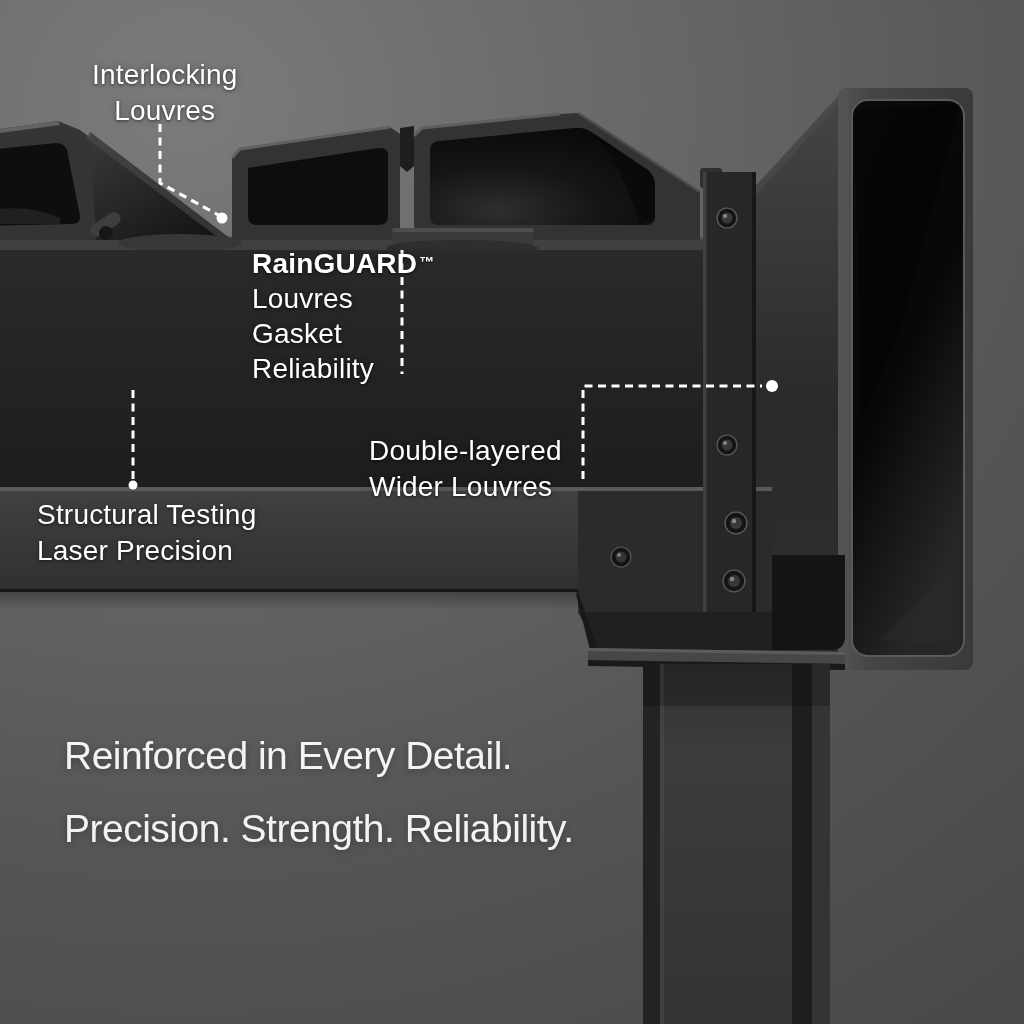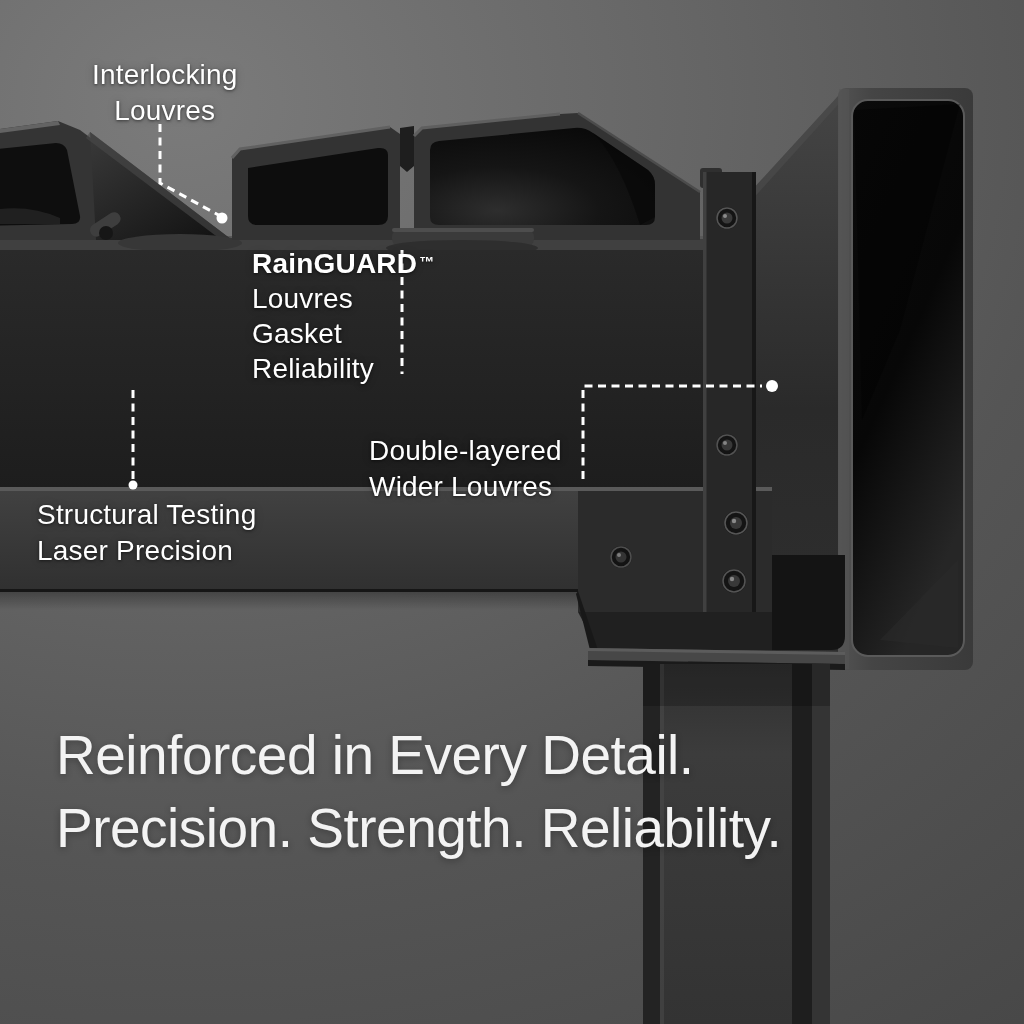--- a/index.html
+++ b/index.html
@@ -14,22 +14,22 @@
     letter-spacing:0.2px;white-space:nowrap;
     text-shadow:0 1px 3px rgba(0,0,0,0.55), 0 0 8px rgba(0,0,0,0.25);
   }
   .callout .brand{font-weight:700;}
   .callout sup{font-size:15px;font-weight:700;letter-spacing:1px;vertical-align:6px;margin-left:2px;}
   #callout-rainguard{left:220px;top:244px;line-height:35px;margin-left:32px;}
   #callout-interlocking{left:92px;top:57px;text-align:center;}
   #callout-double{left:369px;top:417px;margin-top:16px;}
   #callout-laser{left:37px;top:497px;}
   #headline{
-    position:absolute;left:56px;top:719px;color:#f3f3f3;
-    font-size:55px;line-height:73px;letter-spacing:-0.5px;white-space:nowrap;
+    position:absolute;left:64px;top:719px;color:#f3f3f3;
+    font-size:39px;line-height:73px;letter-spacing:-0.5px;white-space:nowrap;
     text-shadow:0 2px 7px rgba(0,0,0,0.30);
   }
 </style>
 </head>
 <body>
 
 <div id="stage">
 
   <svg id="render-svg" viewBox="0 0 1024 1024" aria-hidden="true">
     <defs>

